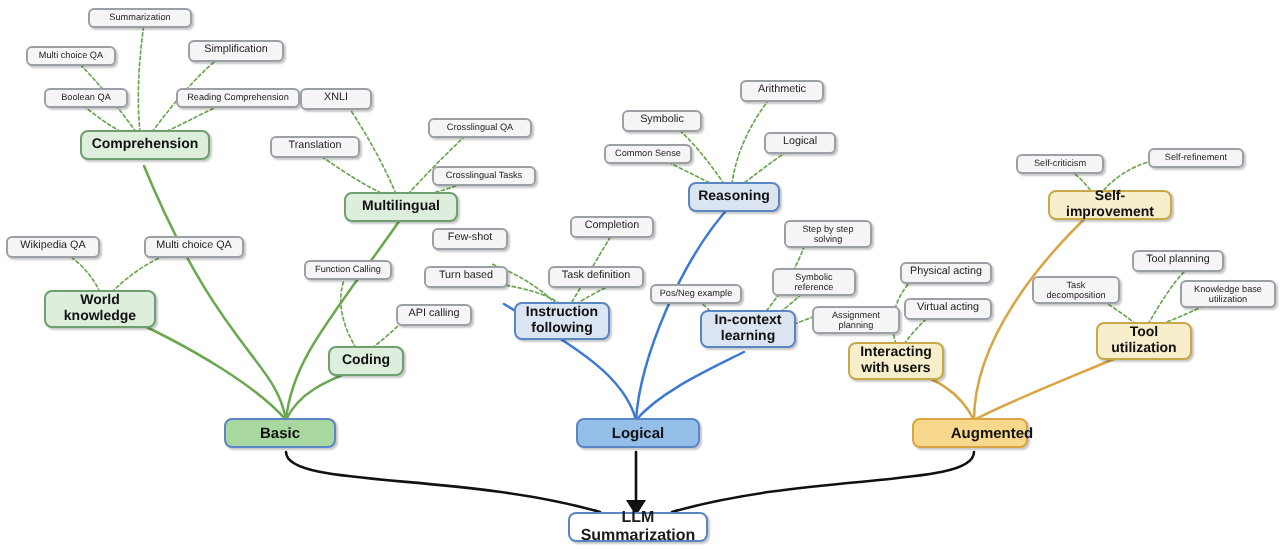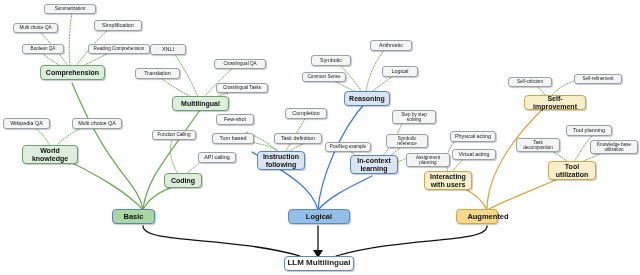--- a/index.html
+++ b/index.html
@@ -110,30 +110,30 @@
         <path d="M552 95 C 558 88, 568 82, 578 80"></path>
 
         <path d="M568 162 C 560 156, 552 150, 546 148"></path>
         <path d="M574 162 C 580 152, 586 142, 592 136"></path>
         <path d="M578 163 C 592 158, 604 152, 612 148"></path>
       </g>
     </g>
   </svg>
 
   <div class="node root" style="left:284px;top:256px;width:70px;height:15px;">
-    <span>LLM Multilingual</span>
-  </div>
-
-  <div class="node main basic" style="left:112px;top:209px;width:43px;height:15px;">
+    <span>LLM Summarization</span>
+  </div>
+
+  <div class="node main basic" style="left:112px;top:209px;width:56px;height:15px;">
     <span>Basic</span>
   </div>
   <div class="node main emerging" style="left:288px;top:209px;width:62px;height:15px;">
     <span>Logical</span>
   </div>
-  <div class="node main augmented" style="left:456px;top:209px;width:42px;height:15px;padding-left:24px;">
+  <div class="node main augmented" style="left:456px;top:209px;width:58px;height:15px;padding-left:24px;">
     <span>Augmented</span>
   </div>
 
   <div class="node cap g" style="left:40px;top:65px;width:65px;height:15px;">
     <span>Comprehension</span>
   </div>
 
   <div class="node cap g" style="left:172px;top:96px;width:57px;height:15px;">
     <span>Multilingual</span>
   </div>

